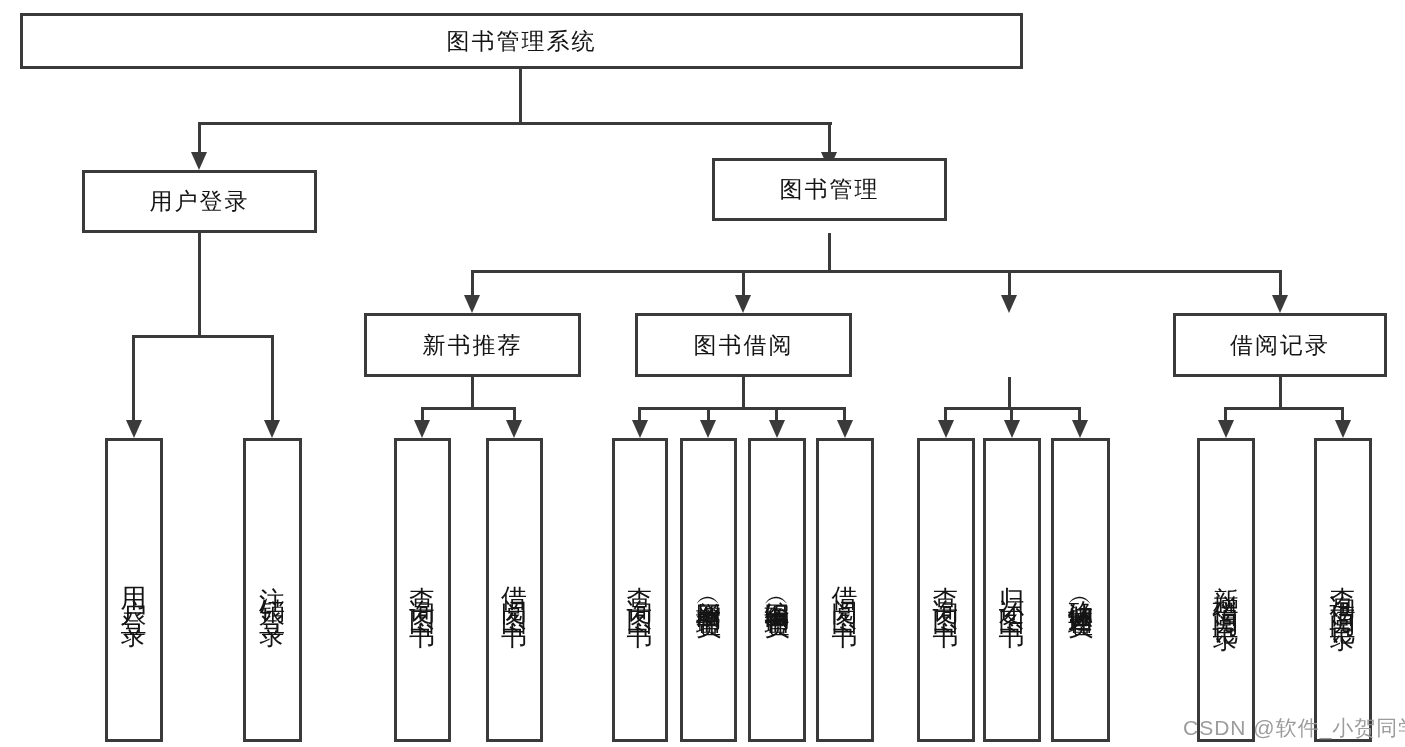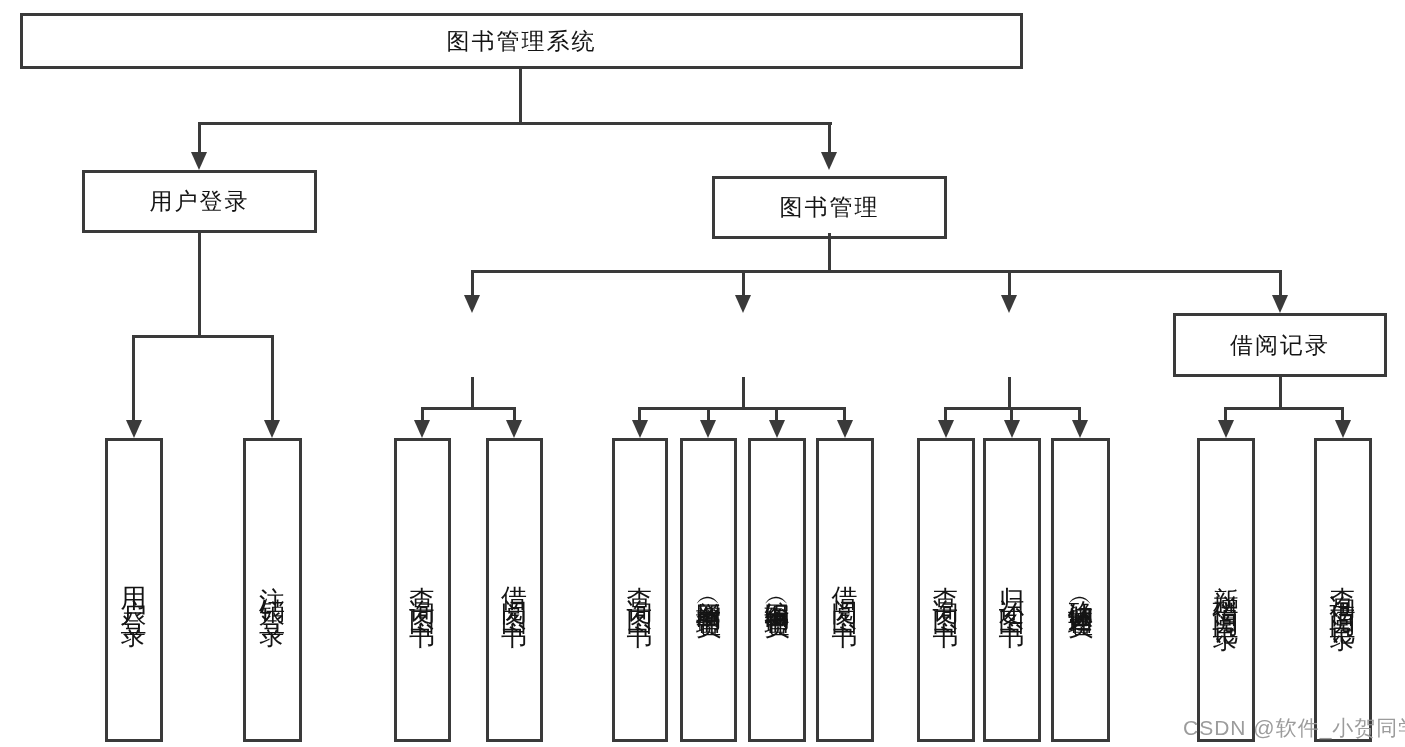--- a/index.html
+++ b/index.html
@@ -47,40 +47,42 @@
   <div class="box hlabel" style="left:20px;top:13px;width:1003px;height:56px">图书管理系统</div>
 
   <div class="seg" style="left:519px;top:69px;width:3px;height:53px"></div>
   <div class="seg" style="left:198px;top:122px;width:634px;height:3px"></div>
   <div class="seg" style="left:198px;top:122px;width:3px;height:32px"></div>
   <div class="seg" style="left:828px;top:122px;width:3px;height:32px"></div>
   <div class="arrow" style="left:191px;top:152px"></div>
   <div class="arrow" style="left:821px;top:152px"></div>
 
   <div class="box hlabel" style="left:82px;top:170px;width:235px;height:63px">用户登录</div>
-  <div class="box hlabel" style="left:712px;top:176px;width:235px;height:63px">图书管理</div>
+  <div class="box hlabel" style="left:712px;top:158px;width:235px;height:63px">图书管理</div>
 
   <div class="seg" style="left:198px;top:233px;width:3px;height:102px"></div>
   <div class="seg" style="left:132px;top:335px;width:142px;height:3px"></div>
   <div class="seg" style="left:132px;top:335px;width:3px;height:86px"></div>
   <div class="seg" style="left:271px;top:335px;width:3px;height:86px"></div>
   <div class="arrow" style="left:126px;top:420px"></div>
   <div class="arrow" style="left:264px;top:420px"></div>
 
   <div class="seg" style="left:828px;top:233px;width:3px;height:37px"></div>
   <div class="seg" style="left:471px;top:270px;width:810px;height:3px"></div>
   <div class="seg" style="left:471px;top:270px;width:3px;height:26px"></div>
   <div class="seg" style="left:742px;top:270px;width:3px;height:26px"></div>
   <div class="seg" style="left:1008px;top:270px;width:3px;height:26px"></div>
   <div class="seg" style="left:1279px;top:270px;width:3px;height:26px"></div>
   <div class="arrow" style="left:464px;top:295px"></div>
   <div class="arrow" style="left:735px;top:295px"></div>
   <div class="arrow" style="left:1001px;top:295px"></div>
   <div class="arrow" style="left:1272px;top:295px"></div>
 
+  <div class="box hlabel" style="left:364px;top:313px;width:217px;height:64px">新书推荐</div>
+  <div class="box hlabel" style="left:635px;top:313px;width:217px;height:64px">图书借阅</div>
   <div class="box hlabel" style="left:1173px;top:313px;width:214px;height:64px">借阅记录</div>
 
   <div class="seg" style="left:471px;top:377px;width:3px;height:30px"></div>
   <div class="seg" style="left:421px;top:407px;width:95px;height:3px"></div>
   <div class="seg" style="left:421px;top:407px;width:3px;height:14px"></div>
   <div class="seg" style="left:513px;top:407px;width:3px;height:14px"></div>
   <div class="arrow" style="left:414px;top:420px"></div>
   <div class="arrow" style="left:506px;top:420px"></div>
 
   <div class="seg" style="left:742px;top:377px;width:3px;height:30px"></div>

